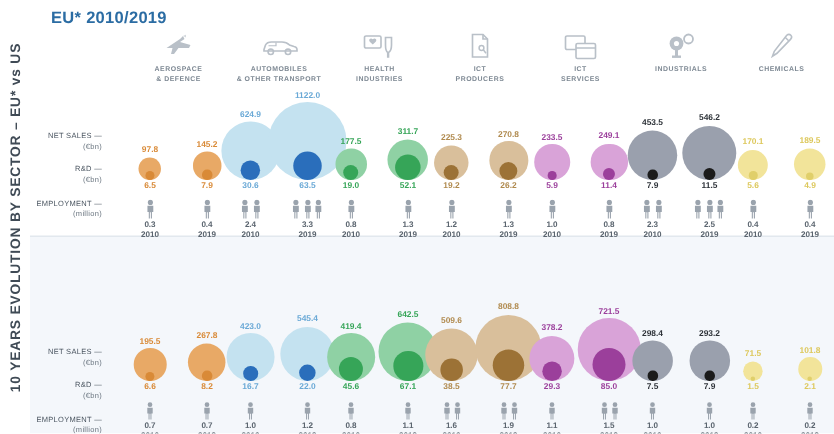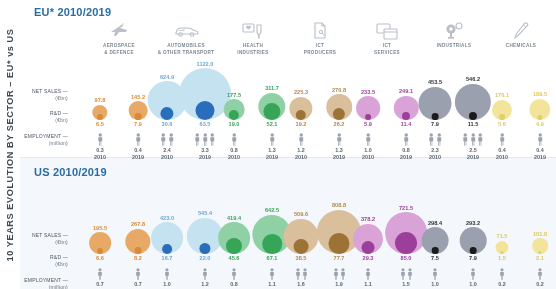--- a/index.html
+++ b/index.html
@@ -107,21 +107,20 @@
 
   <div class="vtitle">
     <span>10 YEARS EVOLUTION BY SECTOR – EU* vs US</span>
   </div>
 
   <div class="panel panel-eu"></div>
   <div class="panel panel-us"></div>
   <div class="divider" style="top:157px;"></div>
 
   <div class="panel-title eu-title">EU* 2010/2019</div>
-  <div class="panel-title us-title">US 2010/2019</div>
 
   <div id="headers">
       <div class="sector-head" style="left: 74px;">
         <div class="sector-ico">
           <svg width="20" height="16" viewBox="0 0 20 16">
             <path d="M2 9 L11 3 L13 1 L14 3 L11 5 L18 7 L17 9 L10 9 L7 13 L5 13 L6 9 Z" fill="#b9c0c8"></path>
             <path d="M13 1 L15 0 L15 2 Z" fill="#d4d9de"></path>
           </svg>
         </div>
         <div class="sector-name">

